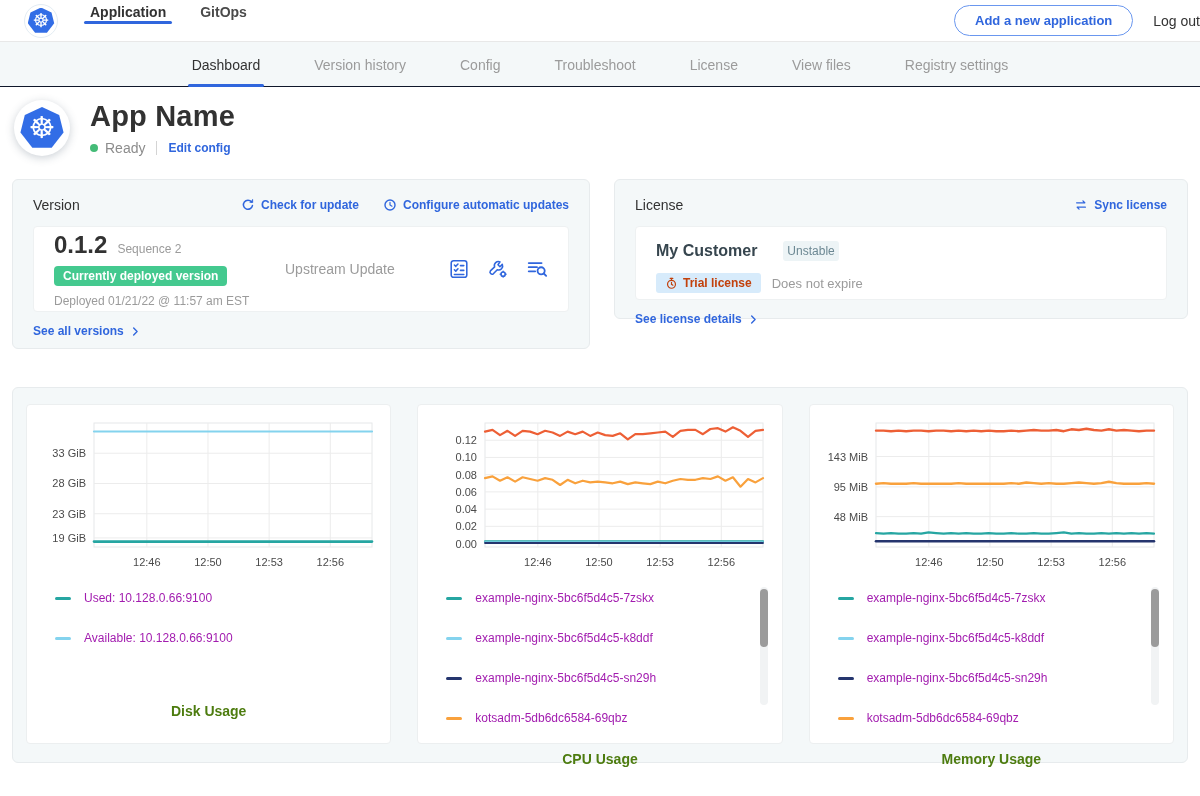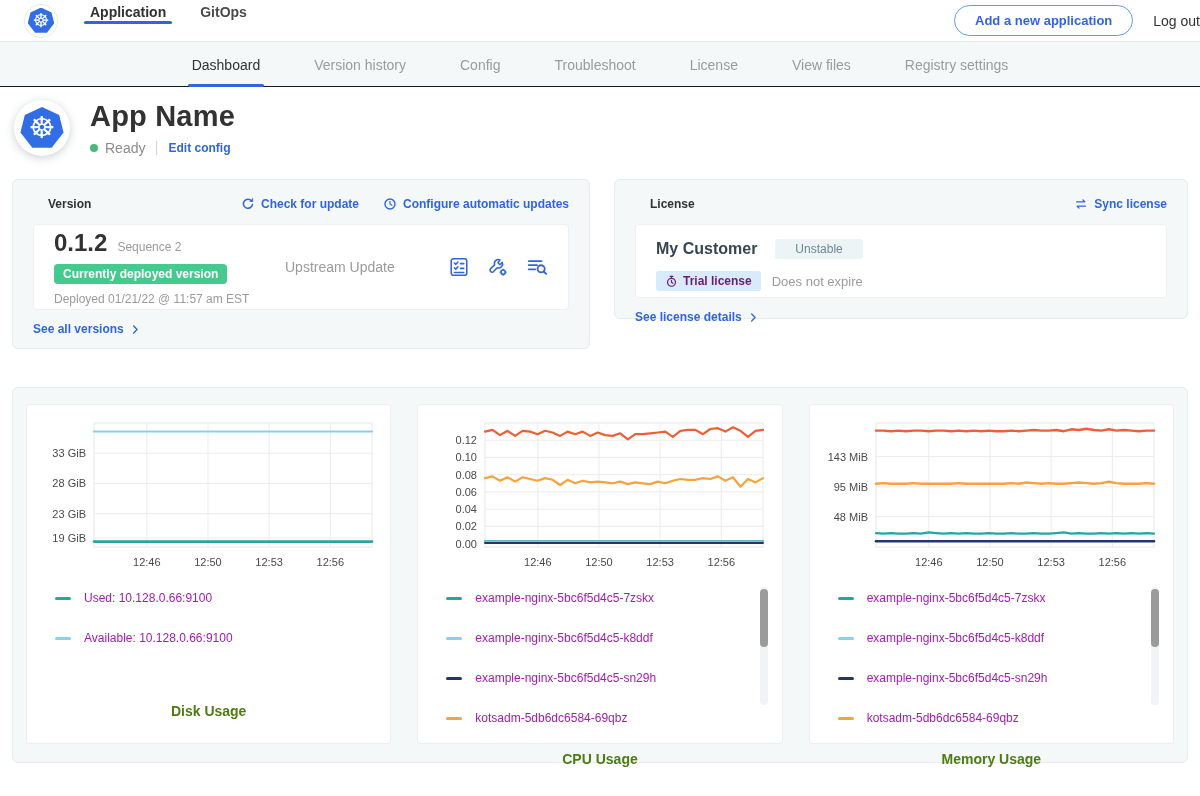--- a/index.html
+++ b/index.html
@@ -50,21 +50,21 @@
     display:inline-flex; align-items:center; gap:6px; }
   .edit-config { font-size:12px; }
 
   
   main { padding:8px 12px 0; }
   .cards-row { display:flex; gap:24px; }
   .card { background:#f4f8f9; border:1px solid #e7ebed; border-radius:6px; padding:17px 20px; }
   .version-card { width:578px; height:170px; flex:none; }
   .license-card { flex:1; height:140px; }
   .card-header { display:flex; align-items:center; margin-bottom:13px; }
-  .card-title { font-size:12px; font-weight:bold; color:#323232;margin-left:15px; }
+  .card-title { font-size:14px; font-weight:normal; color:#323232; }
   .card-links { margin-left:auto; display:flex; gap:24px; align-items:center; }
   .card-links a, .see-link { font-size:12px; }
   .inner-panel { background:#fff; border-radius:4px; border:1px solid #eef1f2; }
 
   .version-panel { padding:12px 20px; display:flex; align-items:center; height:86px; }
   .version-left { width:225px; }
   .version-num-row { display:flex; align-items:baseline; }
   .version-num { font-size:24px; font-weight:bold; color:#323232; }
   .sequence { font-size:12px; color:#9b9b9b; margin-left:10px; }
   .deployed-badge { display:inline-block; margin-top:7px; background:#44c98f; color:#fff;
@@ -72,24 +72,24 @@
   .deployed-at { font-size:12px; color:#9b9b9b; margin-top:8px; }
   .upstream { flex:1; font-size:14px; font-weight:normal; color:#9b9b9b; padding-left:6px; }
   .version-icons { display:flex; gap:17px; align-items:center; color:#3066dd; }
   .version-icons .icon-btn { cursor:pointer; display:flex; }
   .see-link { margin-top:12px; }
   .chev { width:11px; height:11px; }
 
   .license-panel { padding:14px 20px; height:74px; }
   .license-row1 { display:flex; align-items:center; }
   .customer-name { font-size:16px; font-weight:bold; color:#36454e; }
-  .channel-badge { margin-left:18px; background:#edf4f6; color:#6c8893; font-size:12px;
-    padding:3px 20px; border-radius:3px; }
+  .channel-badge { margin-left:26px; background:#edf4f6; color:#6c8893; font-size:12px;
+    padding:3px 4px; border-radius:3px; }
   .license-row2 { display:flex; align-items:center; margin-top:12px; }
-  .trial-badge { background:#d7ebfb; color:#701a75; font-size:12px; font-weight:bold;
+  .trial-badge { background:#d7ebfb; color:#c2410c; font-size:12px; font-weight:bold;
     padding:3px 9px; border-radius:3px; display:inline-flex; align-items:flex-end; gap:5px; }
   .expiry { font-size:13px; color:#9b9b9b; margin-left:11px; }
 
   
   .monitoring { margin-top:38px; padding:16px 13px 18px; }
   .monitoring .card-header { margin:0 5px 14px; }
   .charts-row { display:flex; gap:26px; }
   .chart-card { flex:1; background:#fff; border:1px solid #eceff0; border-radius:4px;
     height:340px; display:flex; flex-direction:column; padding:10px 8px 12px; }
   .chart-holder { display:flex; justify-content:center; }

